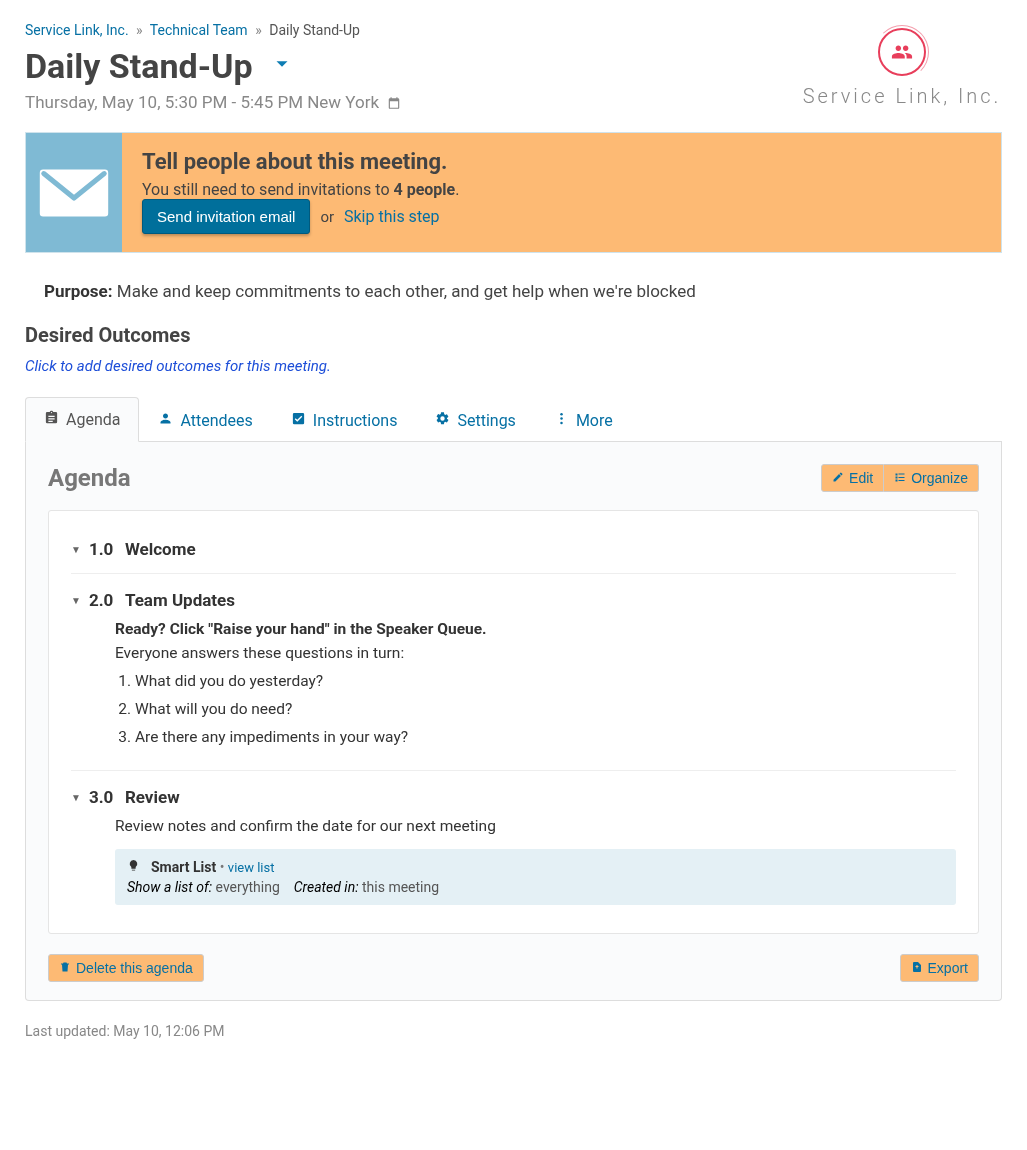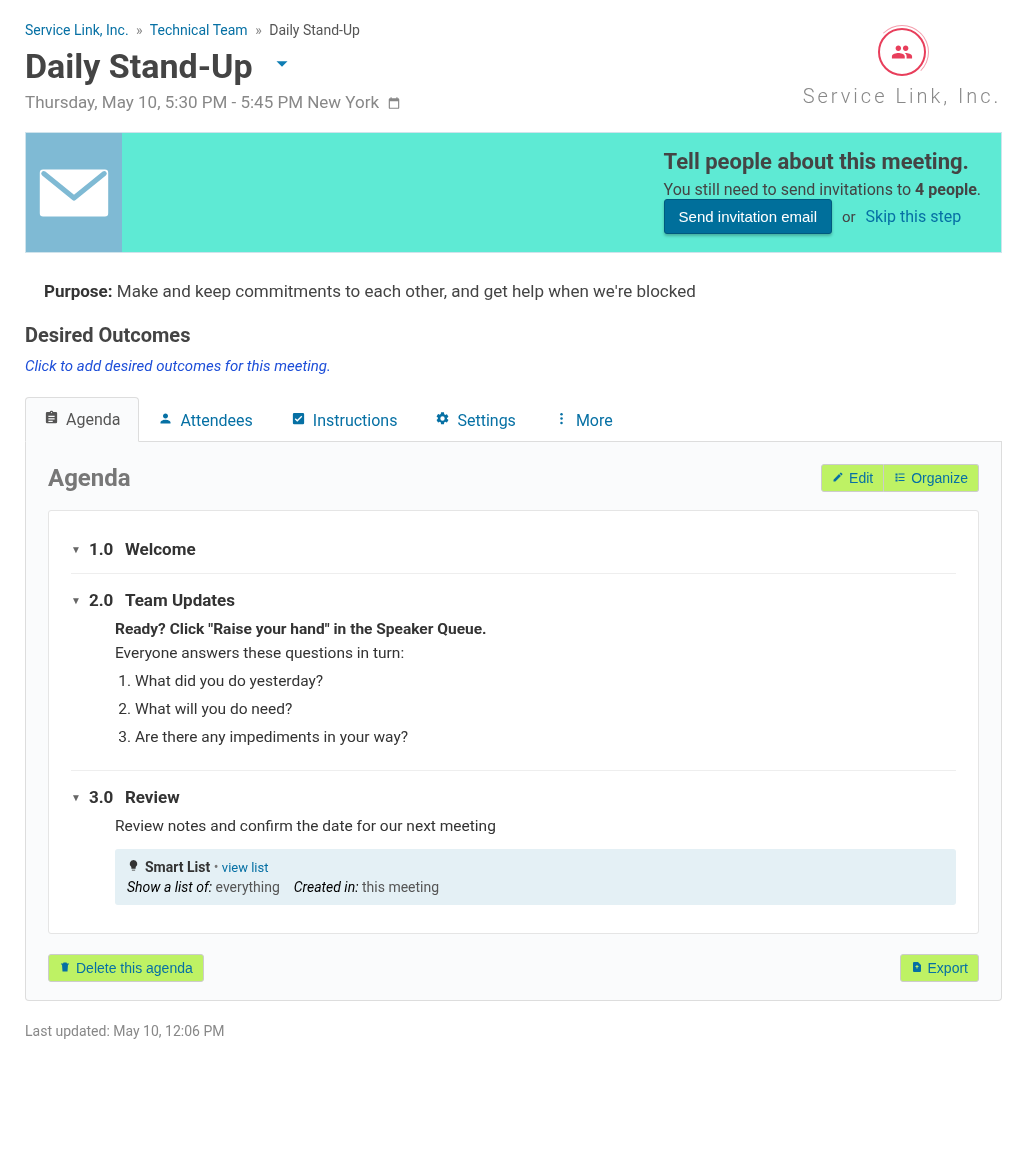--- a/index.html
+++ b/index.html
@@ -51,24 +51,23 @@
     border-radius: 50%;
     border-bottom-color: transparent;
     border-left-color: transparent;
     opacity: 0.5;
   }
   .logo-circle svg { width: 22px; height: 22px; fill: #e83e5b; }
   .logo-text { font-size: 20px; color: #888; letter-spacing: 3px; font-weight: 300; }
 
   .banner {
     display: flex;
-    background: #5eead4;
+    background: #fdba74;
     border: 1px solid #cfe3ec;
     margin-bottom: 28px;
-    justify-content: space-between;
   }
   .banner-icon {
     width: 96px; min-height: 100%;
     background: #7fbad4;
     display: flex; align-items: center; justify-content: center;
   }
   .banner-icon svg { width: 72px; height: 52px; fill: none; stroke: #fff; stroke-width: 5; }
   .banner-body { padding: 16px 20px 18px 20px; }
   .banner-title { font-size: 22px; font-weight: 700; color: #444; margin-bottom: 6px; }
   .banner-text { font-size: 16px; color: #444; }
@@ -126,21 +125,21 @@
     border-radius: 0 0 4px 4px;
   }
 
   .pane-header {
     display: flex; justify-content: space-between; align-items: center;
     margin-bottom: 18px;
   }
   .pane-title { font-size: 24px; font-weight: 700; color: #777; }
   .btn-group { display: flex; }
   .btn-sm {
-    background: #bef264;
+    background: #fdba74;
     border: 1px solid #ccc;
     color: #0670a4;
     padding: 5px 10px;
     font-size: 14px;
     display: inline-flex; align-items: center; gap: 5px;
     cursor: pointer;
   }
   .btn-group .btn-sm:first-child { border-radius: 3px 0 0 3px; }
   .btn-group .btn-sm:last-child { border-radius: 0 3px 3px 0; border-left: none; }
   .btn-sm.single { border-radius: 3px; }
@@ -166,21 +165,21 @@
   .agenda-body ol { margin: 10px 0 0 20px; }
   .agenda-body ol li { margin-bottom: 10px; }
 
   .smartlist {
     background: #e4f0f5;
     border-radius: 3px;
     padding: 10px 12px;
     margin-top: 14px;
     font-size: 14px;
   }
-  .smartlist-title { font-weight: 700; color: #333; display: inline-flex; align-items: flex-end; gap:5px;}
+  .smartlist-title { font-weight: 700; color: #333; display: inline-flex; align-items: flex-end; gap:11px;}
   .smartlist .viewlink { font-size: 13px; color: #0670a4; font-weight: 400; }
   .smartlist-row { color: #555; margin-top: 4px; }
   .smartlist-row .lbl { font-style: italic; color: #000000; }
 
   .pane-footer { display:flex; justify-content: space-between; align-items: center; }
 
   .last-updated { font-size: 14px; color: #888; margin-top: 22px; }
 
   .ic { display: inline-block; vertical-align: -2px; }
 </style>

